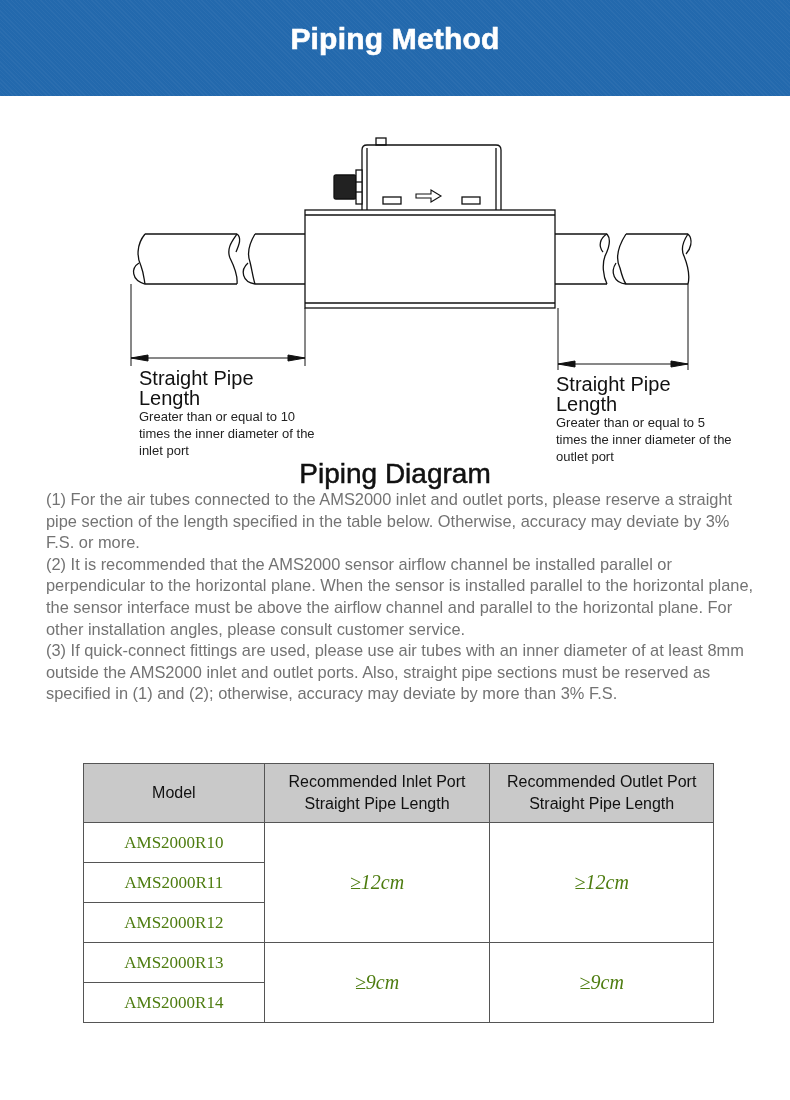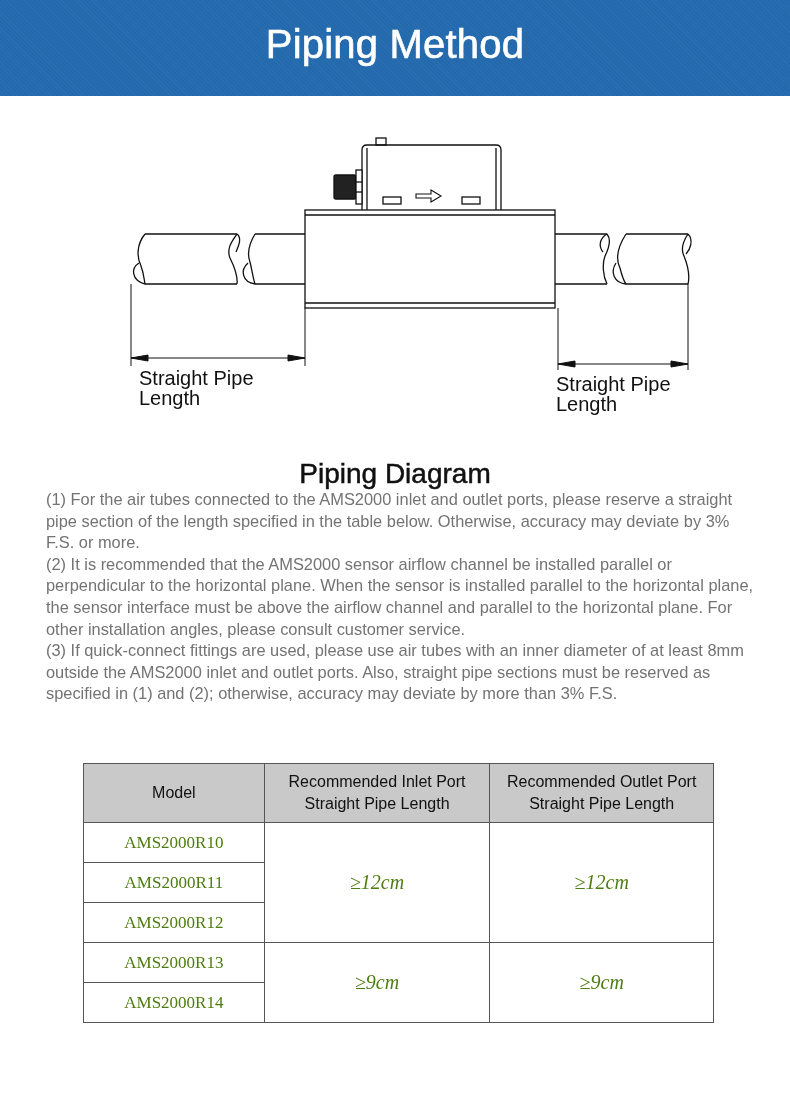--- a/index.html
+++ b/index.html
@@ -2,21 +2,21 @@
 <html><head>
 <meta charset="utf-8">
 <style>
   html, body { margin: 0; padding: 0; background: #ffffff; }
   body { width: 790px; height: 1100px; position: relative; overflow: hidden;
          font-family: "Liberation Sans", sans-serif; color: #111; }
   .banner { position: absolute; left: 0; top: 0; width: 790px; height: 96px;
             background: #2369ad;
             background-image: repeating-linear-gradient(45deg, rgba(255,255,255,0.035) 0 1px, transparent 1px 3px); }
   .banner h1 { margin: 0; position: absolute; left: 0; right: 0; top: 22px; text-align: center;
-               color: #fff; font-size: 40px; font-weight: normal; letter-spacing: 0.2px;
+               color: #fff; font-size: 30px; font-weight: bold; letter-spacing: 0.2px;
                -webkit-text-stroke: 0.6px #fff; }
   svg.diagram { position: absolute; left: 0; top: 96px; }
   .lbl { position: absolute; line-height: 17px; }
   .lbl .title { font-size: 20px; color: #111; line-height: 20px; }
   .lbl .desc { font-size: 13px; color: #222; }
   .h2 { position: absolute; left: 0; right: 0; text-align: center; margin: 16px; font-weight: normal; color: #111; }
   .diag-title { top: 442px; font-size: 28px; -webkit-text-stroke: 0.5px #111; }
   .notes { position: absolute; left: 46px; top: 489px; width: 710px; font-size: 16.4px; line-height: 21.6px; color: #737373; }
   .notes p { margin: 0; }
   .table-title { top: 752px; font-size: 28px; -webkit-text-stroke: 0.5px #111; }
@@ -105,23 +105,25 @@
     <line x1="558" y1="308" x2="558" y2="370"></line>
     <line x1="688" y1="284" x2="688" y2="370"></line>
     <line x1="558" y1="364" x2="688" y2="364"></line>
     <path d="M558 364 L575 361 V367 Z" fill="#111"></path>
     <path d="M688 364 L671 361 V367 Z" fill="#111"></path>
   </g>
 </svg>
 
 <div class="lbl" style="left:139px; top:368px; width:180px;">
   <div class="title">Straight Pipe Length</div>
+  <div class="desc">Greater than or equal to 10 times the inner diameter of the inlet port</div>
 </div>
 <div class="lbl" style="left:556px; top:374px; width:180px;">
   <div class="title">Straight Pipe Length</div>
+  <div class="desc">Greater than or equal to 5 times the inner diameter of the outlet port</div>
 </div>
 
 <h2 class="h2 diag-title">Piping Diagram</h2>
 
 <div class="notes">
   <p>(1) For the air tubes connected to the AMS2000 inlet and outlet ports, please reserve a straight pipe section of the length specified in the table below. Otherwise, accuracy may deviate by 3% F.S. or more.</p>
   <p>(2) It is recommended that the AMS2000 sensor airflow channel be installed parallel or perpendicular to the horizontal plane. When the sensor is installed parallel to the horizontal plane, the sensor interface must be above the airflow channel and parallel to the horizontal plane. For other installation angles, please consult customer service.</p>
   <p>(3) If quick-connect fittings are used, please use air tubes with an inner diameter of at least 8mm outside the AMS2000 inlet and outlet ports. Also, straight pipe sections must be reserved as specified in (1) and (2); otherwise, accuracy may deviate by more than 3% F.S.</p>
 </div>
 

